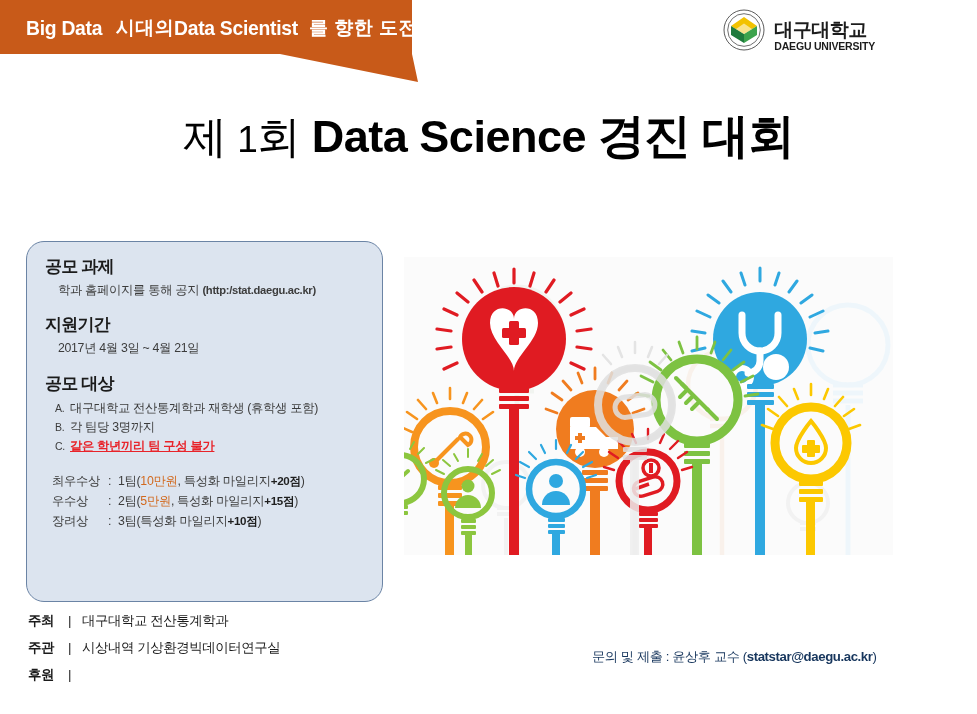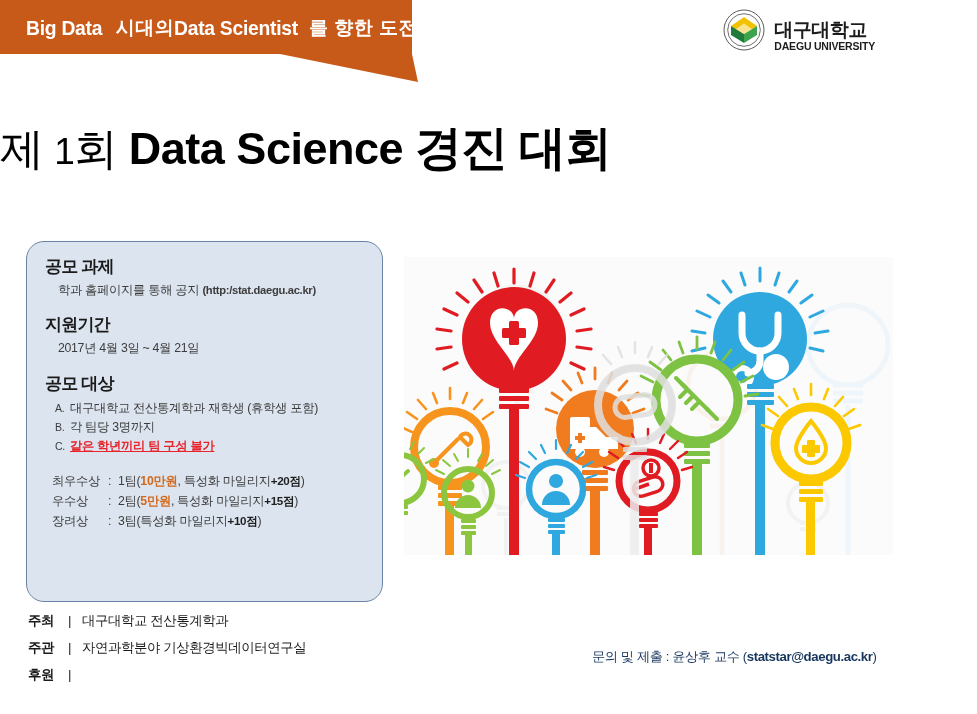--- a/index.html
+++ b/index.html
@@ -80,23 +80,23 @@
     color: #1c1c1c;
     letter-spacing: -0.2px;
     display: block;
     margin-top: 2px;
   }
 
   
   #main-title {
     position: absolute;
     left: 0;
-    top: 124px;
+    top: 112px;
     width: 977px;
-    text-align: left;
+    text-align: center;
     white-space: nowrap;
     color: #000000;
     line-height: 1;
   }
   #main-title .seq {
     font-size: 44px;
     font-weight: 400;
     letter-spacing: -1px;
   }
   #main-title .seq .num { font-size: 37px; }
@@ -170,21 +170,21 @@
   .award-row {
     display: flex;
     align-items: baseline;
     line-height: 1.62;
     font-size: 12.3px;
     color: #3c3c3c;
     letter-spacing: -0.3px;
   }
   .award-name { width: 56px; flex: none; }
   .award-sep { width: 10px; flex: none; }
-  .money { color: #d2691e; font-weight: 700; text-align: right; }
+  .money { color: #d2691e; font-weight: 400; text-align: right; }
   .points { color: #1f1f1f; font-weight: 700; font-size: 11.6px; }
 
   
   #illustration {
     position: absolute;
     left: 404px;
     top: 257px;
     width: 508px;
     height: 322px;
     background: #fbfbfb;
@@ -576,21 +576,21 @@
 
   <div id="footer-orgs">
     <div class="org-row">
       <span class="org-label">주최</span>
       <span class="org-bar">|</span>
       <span class="org-value">대구대학교 전산통계학과</span>
     </div>
     <div class="org-row">
       <span class="org-label">주관</span>
       <span class="org-bar">|</span>
-      <span class="org-value">자연과학분야 기상환경빅데이터연구실</span>
+      <span class="org-value">시상내역 기상환경빅데이터연구실</span>
     </div>
     <div class="org-row">
       <span class="org-label">후원</span>
       <span class="org-bar">|</span>
     </div>
   </div>
 
   <div id="footer-contact">
     <span>문의 및 제출 : 윤상후 교수 (</span><span class="email">statstar@daegu.ac.kr</span><span>)</span>
   </div>

